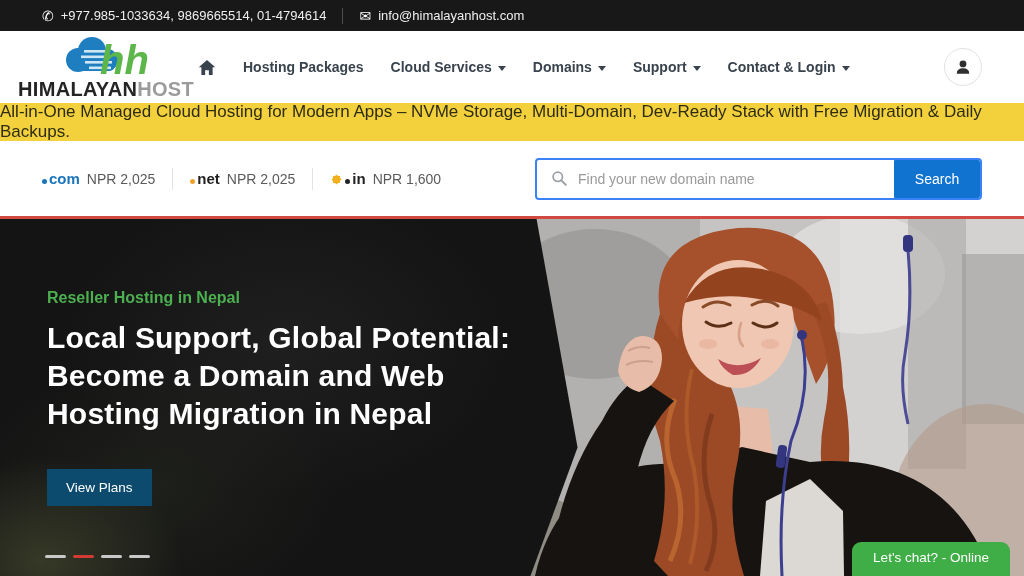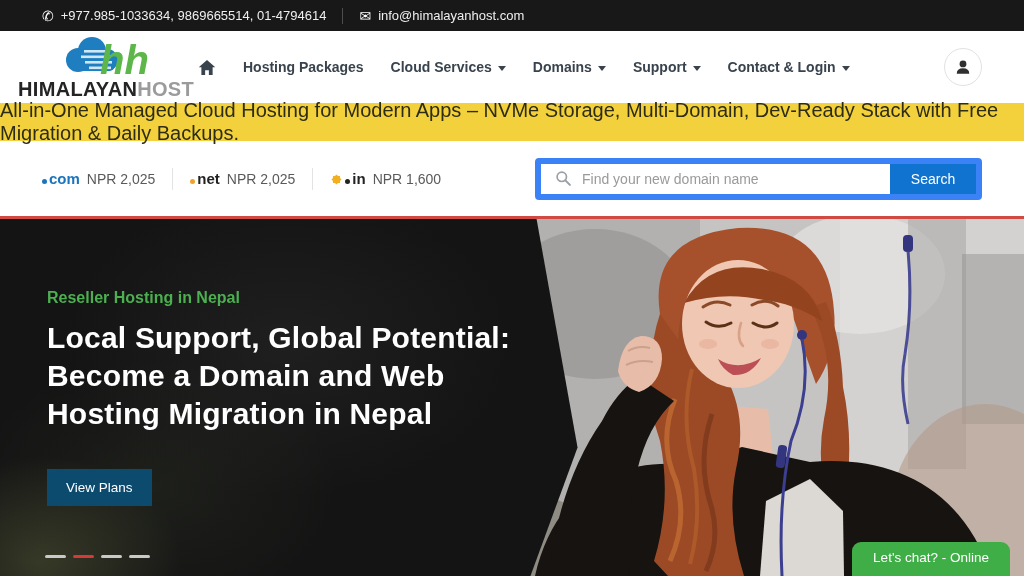--- a/index.html
+++ b/index.html
@@ -25,38 +25,38 @@
   .nav-item { display:flex; align-items:center; gap:6px; font-size:14px; font-weight:600;
               color:#39434d; cursor:pointer; white-space:nowrap; }
   .caret { width:0; height:0; border-left:4px solid transparent; border-right:4px solid transparent;
            border-top:5px solid #39434d; margin-top:2px; }
   .account-btn { margin-left:auto; width:38px; height:38px; border-radius:50%;
                  border:1px solid #e2e2e2; background:#fff; display:flex;
                  align-items:center; justify-content:center; cursor:pointer; }
 
   
   .promo { height:38px; background:#f2d13c; display:flex; align-items:center; justify-content:center; }
-  .promo-text { font-size:20px; font-weight:500; color:#2f2c15; }
+  .promo-text { font-size:17px; font-weight:500; color:#2f2c15; }
 
   
   .domainbar { height:75px; background:#fff; }
   .domainbar .container { display:flex; align-items:center; justify-content:space-between; height:100%; }
   .tlds { display:flex; align-items:center; }
   .tld-item { display:flex; align-items:center; }
   .tld-name { font-size:15px; font-weight:800; display:flex; align-items:center; }
   .tld-dot { width:5px; height:5px; border-radius:50%; display:inline-block; margin-right:2px; margin-top:5px; }
   .tld-com .tld-name { color:#1b75bc; } .tld-com .tld-dot { background:#1b75bc; }
   .tld-net .tld-name { color:#222; }   .tld-net .tld-dot { background:#f0a32a; }
   .tld-in  .tld-name { color:#222; }   .tld-in  .tld-dot { background:#222; }
   .tld-star { margin-right:2px; margin-top:2px; }
   .tld-price { font-size:14px; color:#5a5a5a; margin-left:7px; }
   .tld-divider { width:1px; height:22px; background:#e3e3e3; margin:0 17px; }
 
   .search-group { display:flex; align-items:center; width:447px; height:42px;
-                  border:6px solid #3b82f6; border-radius:4px; background:#fff; overflow:hidden; }
+                  border:2px solid #3b82f6; border-radius:4px; background:#fff; overflow:hidden; }
   .search-group svg { margin:0 10px 0 14px; flex:none; }
   .search-input { flex:1; border:none; outline:none; font-size:14px; color:#444;
                   font-family:"Liberation Sans", sans-serif; height:100%; }
   .search-input::placeholder { color:#9a9a9a; }
   .search-btn { width:86px; height:42px; border:none; background:#1173d0; color:#fff;
                 font-size:14px; border-radius:4px; cursor:pointer;
                 font-family:"Liberation Sans", sans-serif; }
 
   .redline { height:3px; background:#d14a41; }
 

